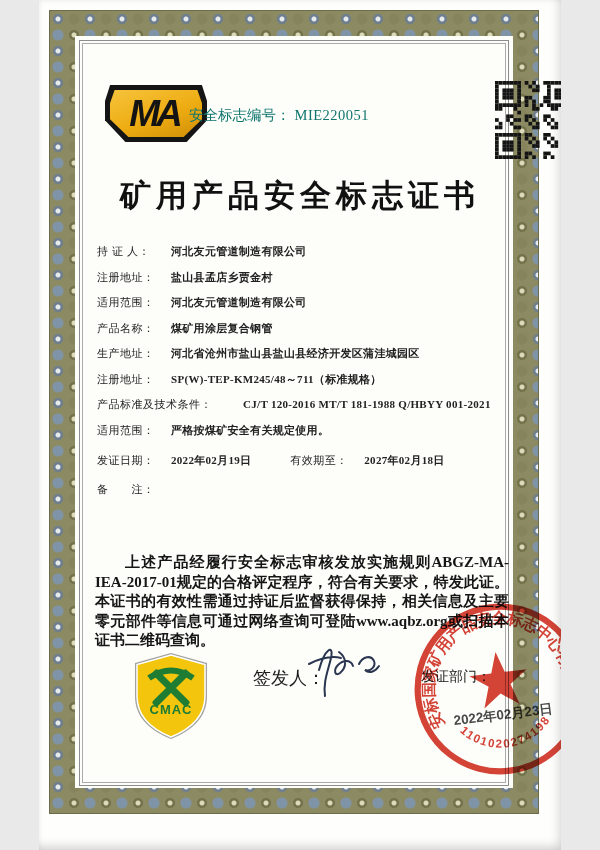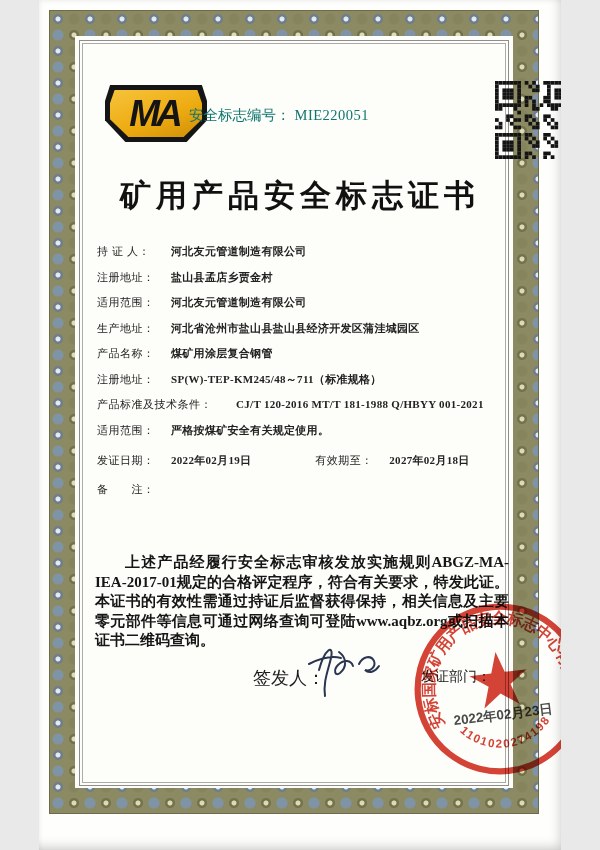--- a/index.html
+++ b/index.html
@@ -41,24 +41,24 @@
 
   
   .title{position:absolute;left:0;right:0;top:175px;text-align:center;
     font-family:"Liberation Serif","DejaVu Serif",serif;font-weight:700;
     font-size:31px;letter-spacing:5px;color:#111;}
 
   
   .fields{position:absolute;left:58px;top:243px;right:64px;font-size:11px;color:#1c1c1c;}
   .frow{display:flex;align-items:baseline;margin-bottom:8.5px;line-height:17px;white-space:nowrap;}
   .flabel{flex:0 0 74px;letter-spacing:.5px;}
-  .frow.long .flabel{flex:0 0 auto;margin-right:24px;}
+  .frow.long .flabel{flex:0 0 auto;margin-right:31px;}
   .fvalue{font-family:"Liberation Serif","DejaVu Serif",serif;font-weight:700;
     color:#222;letter-spacing:.3px;}
-  .frow .gap2{margin-left:64px;}
+  .frow .gap2{margin-left:39px;}
   .frow.dates{margin-top:13px;}
   .frow.remark{margin-top:12px;}
 
   
   .statement{position:absolute;left:56px;right:52px;top:553px;
     font-family:"Liberation Serif","DejaVu Serif",serif;font-weight:700;
     font-size:15px;line-height:19.5px;color:#161616;text-indent:2em;text-align:justify;}
 
   
   .badge{position:absolute;left:90px;top:650px;width:84px;height:92px;}
@@ -288,26 +288,26 @@
     </div>
     <div class="frow">
       <span class="flabel">注册地址：</span>
       <span class="fvalue">盐山县孟店乡贾金村</span>
     </div>
     <div class="frow">
       <span class="flabel">适用范围：</span>
       <span class="fvalue">河北友元管道制造有限公司</span>
     </div>
     <div class="frow">
+      <span class="flabel">产品名称：</span>
+      <span class="fvalue">煤矿用涂层复合钢管</span>
+    </div>
+    <div class="frow">
       <span class="flabel">生产地址：</span>
       <span class="fvalue">河北省沧州市盐山县盐山县经济开发区蒲洼城园区</span>
-    </div>
-    <div class="frow">
-      <span class="flabel">产品名称：</span>
-      <span class="fvalue">煤矿用涂层复合钢管</span>
     </div>
     <div class="frow">
       <span class="flabel">注册地址：</span>
       <span class="fvalue">SP(W)-TEP-KM245/48～711（标准规格）</span>
     </div>
     <div class="frow long">
       <span class="flabel">产品标准及技术条件：</span>
       <span class="fvalue">CJ/T 120-2016 MT/T 181-1988 Q/HBYY 001-2021</span>
     </div>
     <div class="frow">
@@ -321,20 +321,34 @@
       <span class="fvalue">2027年02月18日</span>
     </div>
     <div class="frow remark">
       <span class="flabel">备　　注：</span>
       <span class="fvalue"></span>
     </div>
   </div>
 
   <div class="statement">上述产品经履行安全标志审核发放实施规则ABGZ-MA-IEA-2017-01规定的合格评定程序，符合有关要求，特发此证。本证书的有效性需通过持证后监督获得保持，相关信息及主要零元部件等信息可通过网络查询可登陆www.aqbz.org或扫描本证书二维码查询。</div>
 
+  <div class="badge">
+    <svg viewBox="0 0 84 92" width="84" height="92">
+      <path d="M42 3 L78 13 V46 C78 67 64 80 42 89 C20 80 6 67 6 46 V13 Z" fill="#555" opacity=".55"></path>
+      <path d="M42 5 L76 14.5 V46 C76 66 63 78.5 42 87 C21 78.5 8 66 8 46 V14.5 Z" fill="#f3c50d" stroke="#ffffff" stroke-width="1.5"></path>
+      <g>
+        <path d="M20 28 Q42 13 64 28" stroke="#1e7c33" stroke-width="6" fill="none"></path>
+        <g transform="translate(42,38)" fill="#1e7c33">
+          <rect x="-24" y="-3.5" width="48" height="7" rx="2" transform="rotate(45)"></rect>
+          <rect x="-24" y="-3.5" width="48" height="7" rx="2" transform="rotate(-45)"></rect>
+        </g>
+      </g>
+      <text x="42" y="64" text-anchor="middle" font-family="Liberation Sans, sans-serif" font-size="13" font-weight="bold" fill="#1e7c33" letter-spacing="1">CMAC</text>
+    </svg>
+  </div>
 
   <div class="signer">签发人：</div>
   <div class="sig">
     <svg viewBox="0 0 96 74" width="96" height="74">
       <g stroke="#2a3550" stroke-width="2" fill="none" stroke-linecap="round">
         <path d="M18 34 C24 12 33 8 30 22 C27 35 22 46 24 60 M8 28 C20 22 32 20 40 22"></path>
         <path d="M38 16 C46 22 46 31 39 37 C34 41 32 34 37 29 C43 23 50 24 52 30"></path>
         <path d="M58 28 C62 20 70 19 73 25 C75 30 70 36 64 34 C68 38 74 36 78 30"></path>
       </g>
     </svg>

